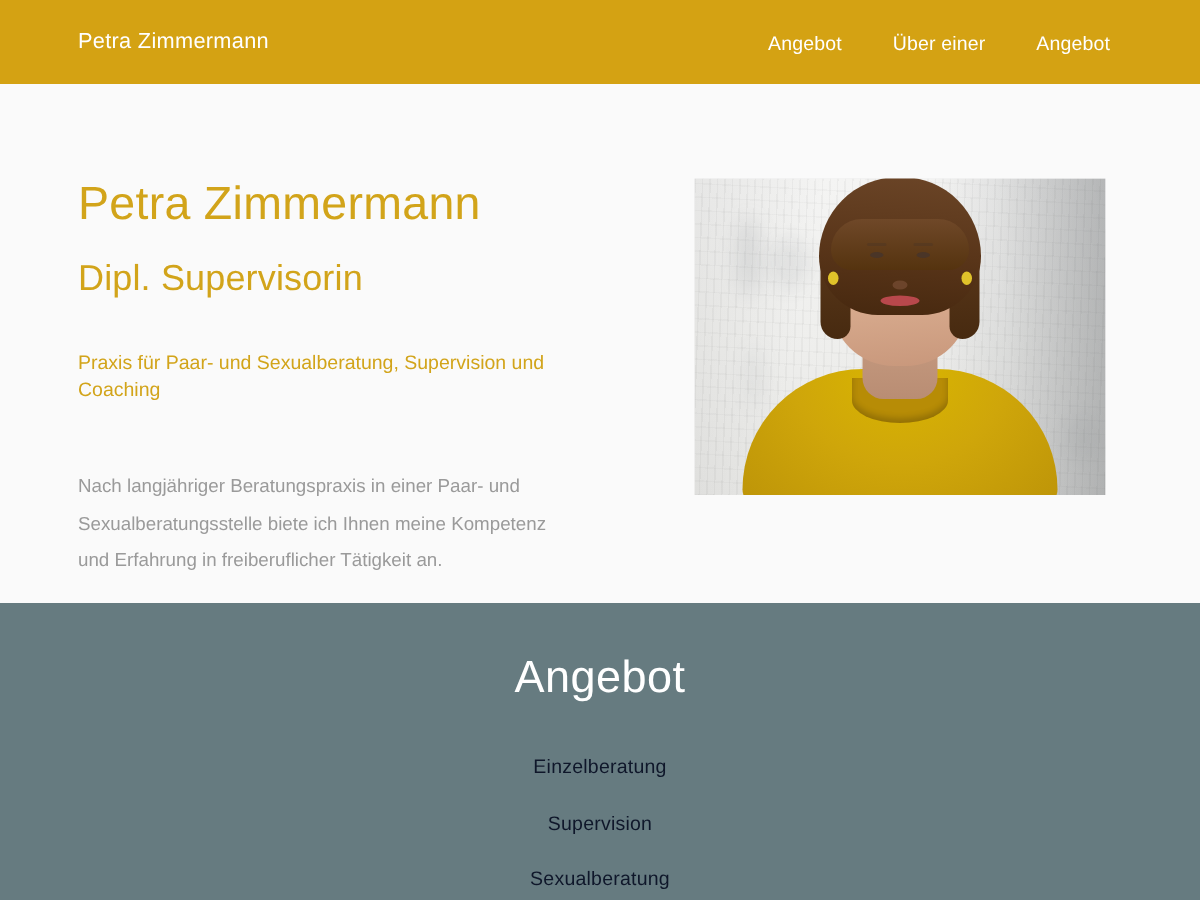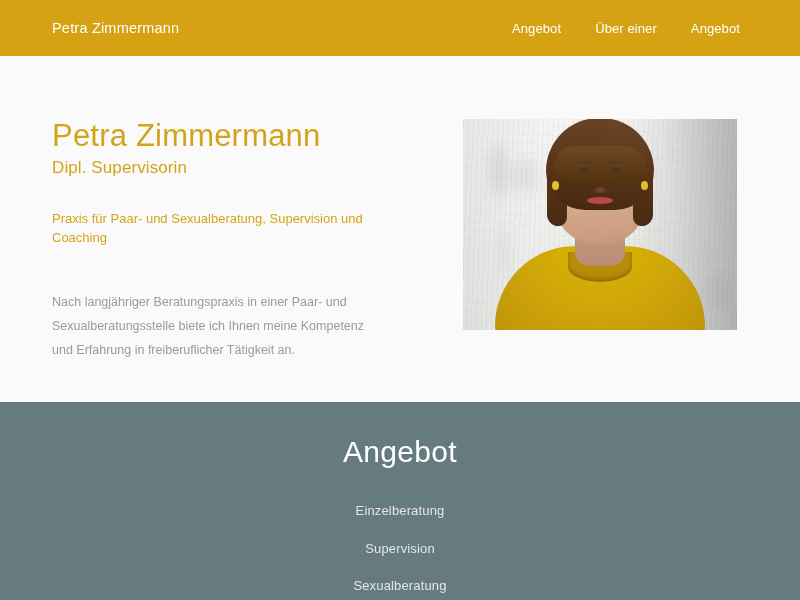--- a/index.html
+++ b/index.html
@@ -70,24 +70,24 @@
     color: #d2a41a;
     font-size: 31px;
     font-weight: 400;
     line-height: 1.18;
     letter-spacing: 0.2px;
     white-space: nowrap;
   }
 
   .hero-subtitle {
     color: #d2a41a;
-    font-size: 17px;
+    font-size: 24px;
     font-weight: 400;
     line-height: 1.25;
-    margin-top: 2px;
+    margin-top: 16px;
     letter-spacing: 0.1px;
   }
 
   .hero-tagline {
     color: #d2a41a;
     font-size: 13px;
     font-weight: 400;
     line-height: 1.45;
     margin-top: 32px;
     max-width: 345px;
@@ -295,21 +295,21 @@
     letter-spacing: 0.3px;
     line-height: 1.2;
   }
 
   .offer-list {
     list-style: none;
     margin-top: 22px;
   }
 
   .offer-item {
-    color: #e5e5e5;
+    color: #0f172a;
     font-size: 13px;
     font-weight: 400;
     line-height: 1.2;
     padding: 11px 18px;
     letter-spacing: 0.15px;
     cursor: pointer;
   }
 </style>
 </head>
 <body>

